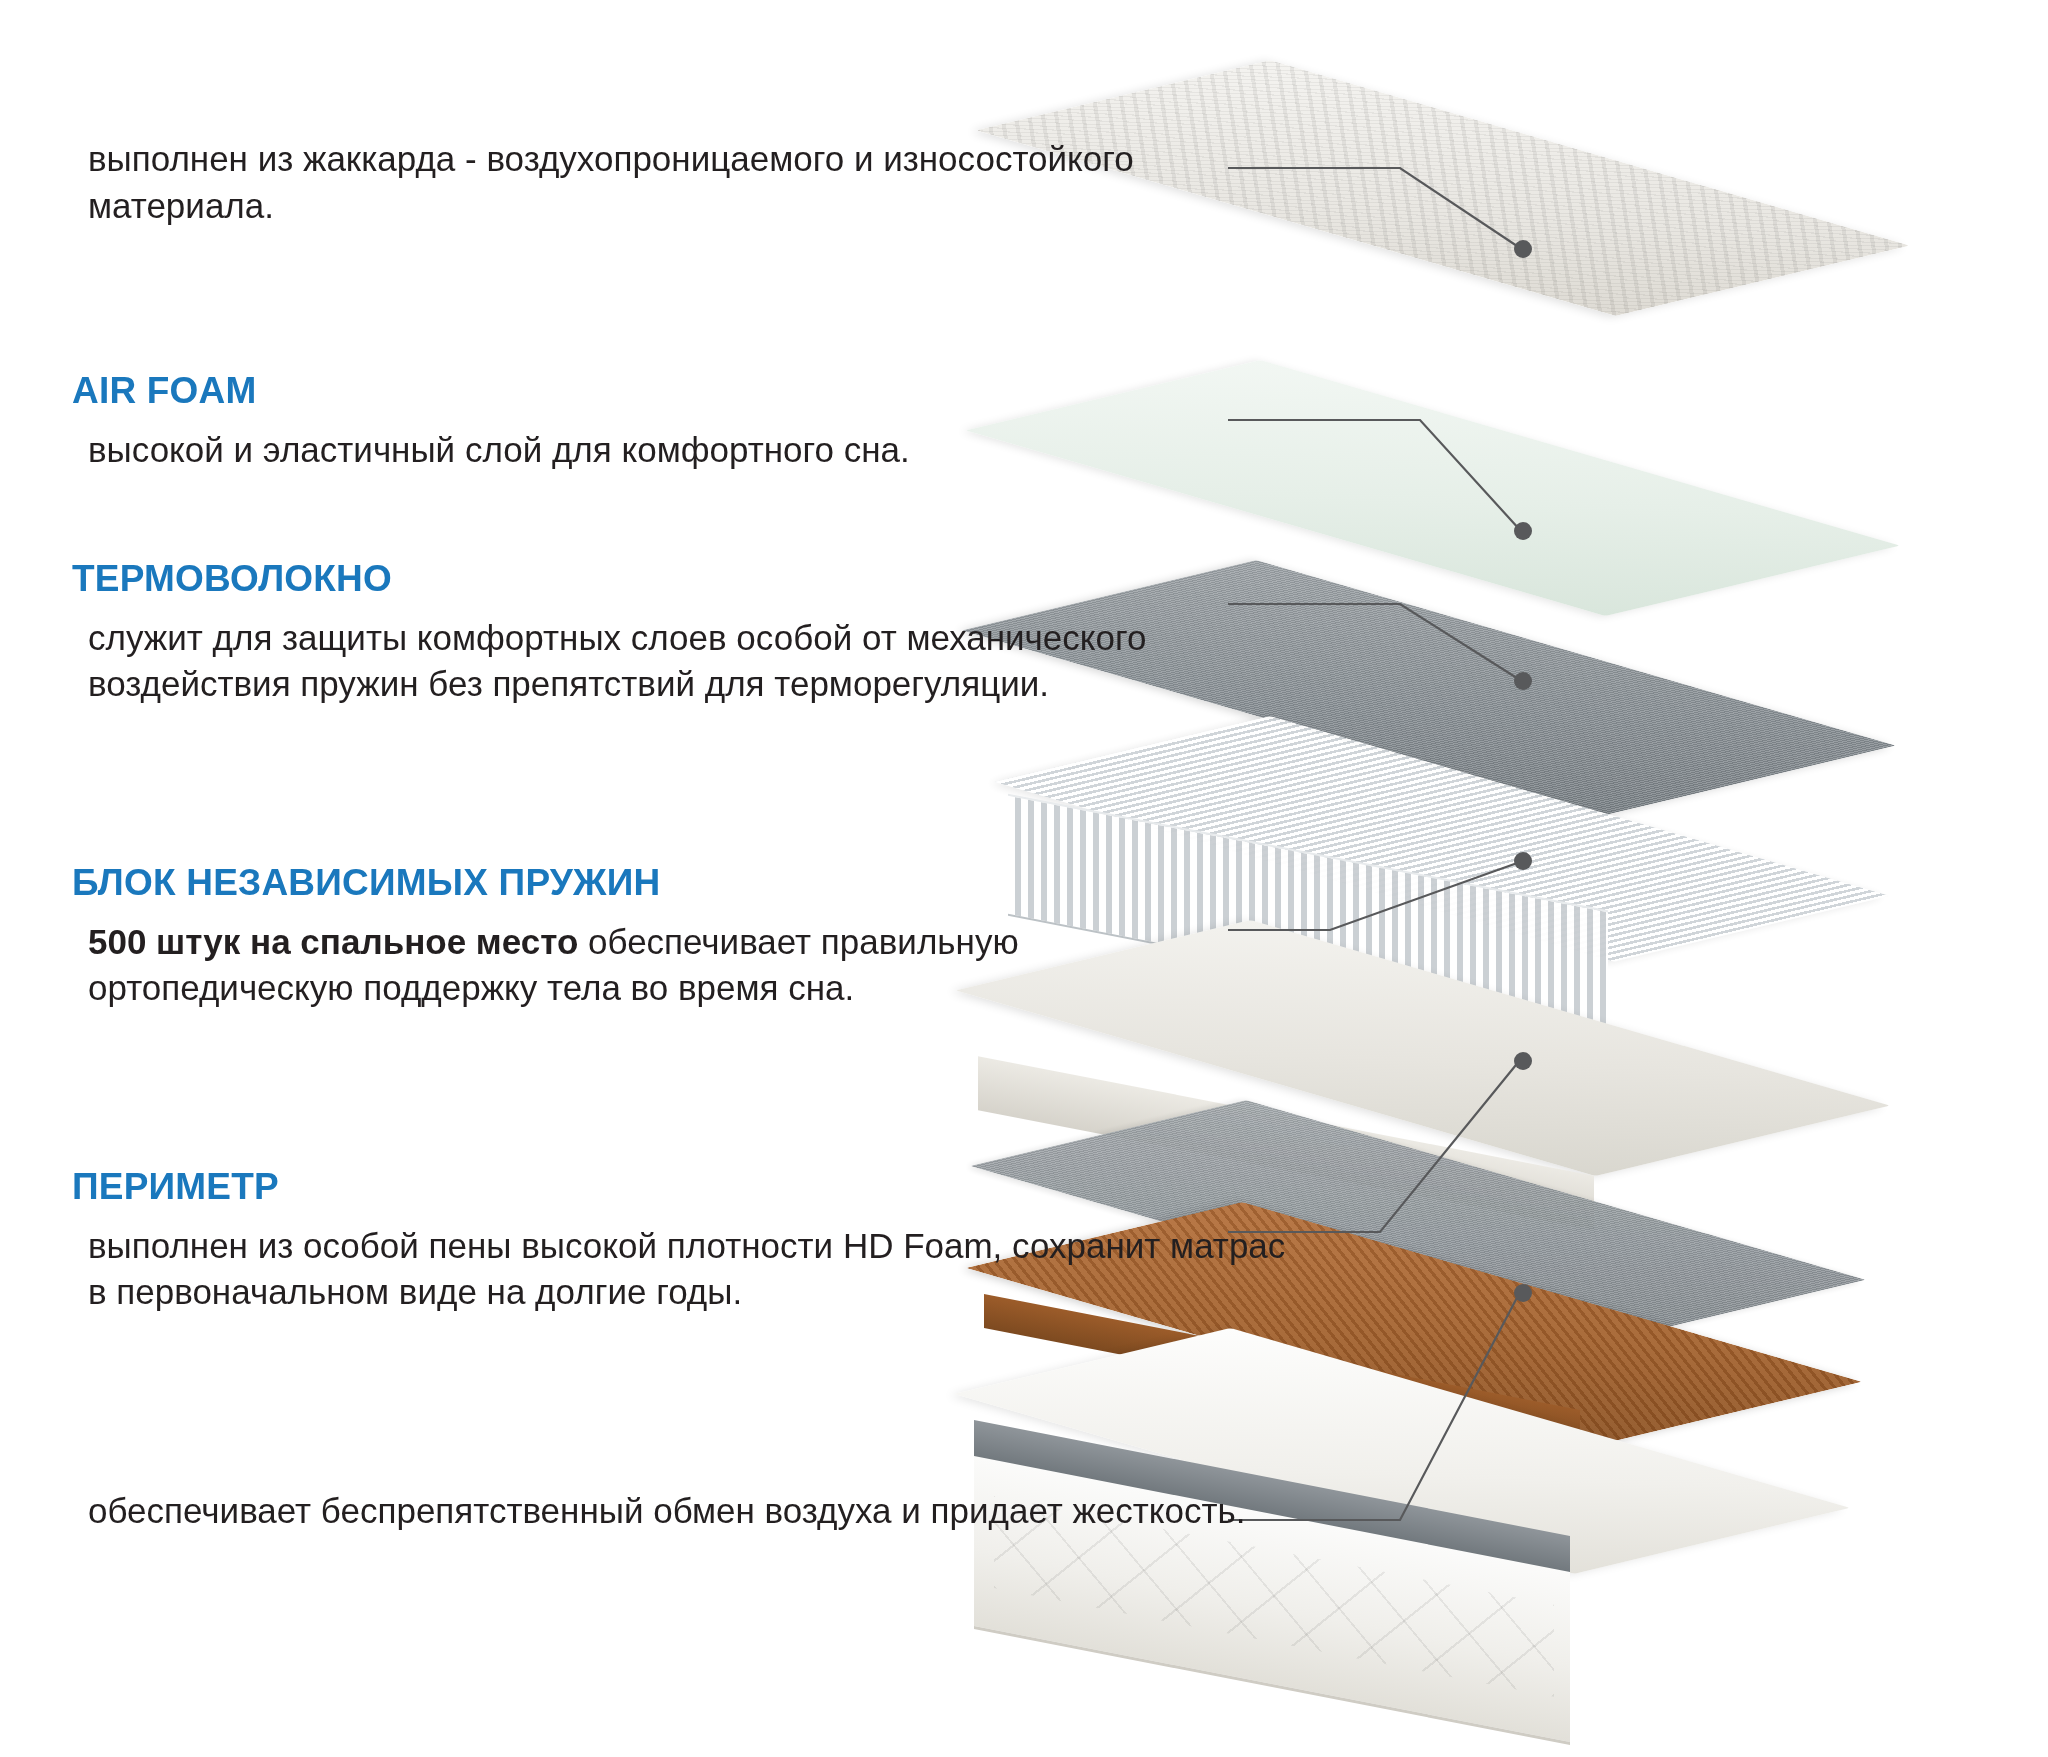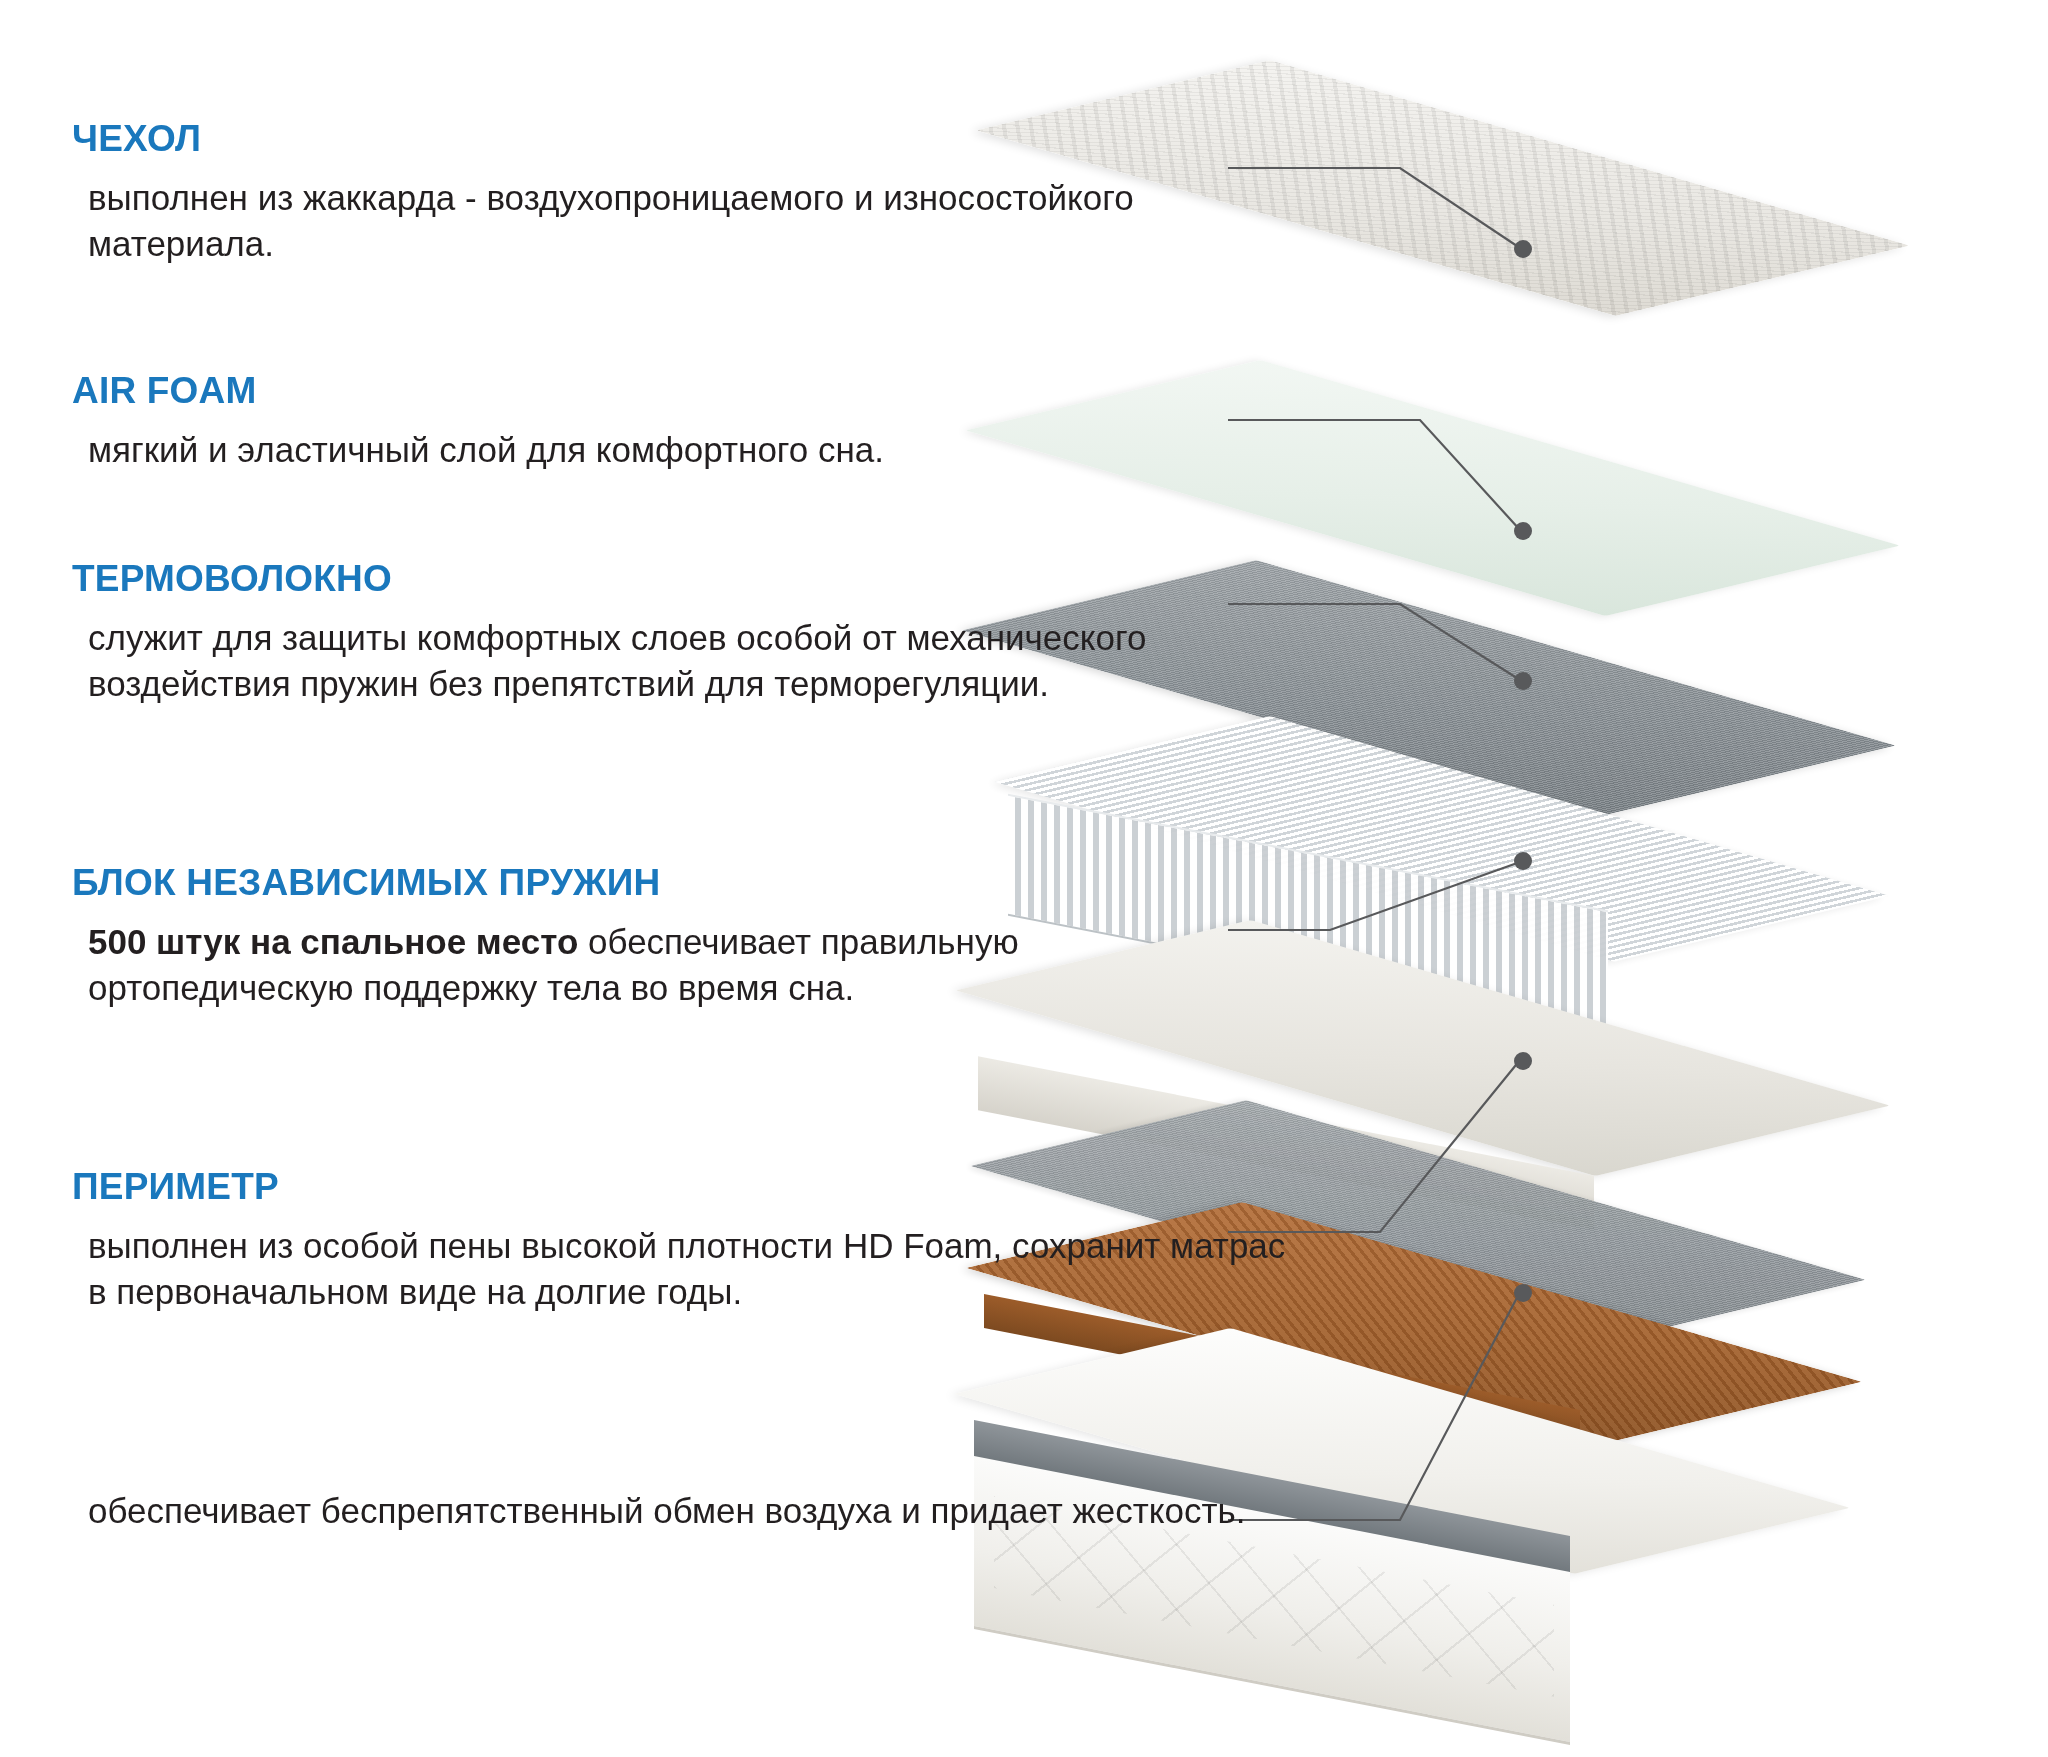--- a/index.html
+++ b/index.html
@@ -234,27 +234,26 @@
       <circle cx="1523" cy="681" r="9"></circle>
       <circle cx="1523" cy="861" r="9"></circle>
       <circle cx="1523" cy="1061" r="9"></circle>
       <circle cx="1523" cy="1293" r="9"></circle>
     </g>
   </svg>
 
   <div class="callouts">
 
     <div class="callout c-cover">
-      <h2>ЧЕХОЛ</h2>
       <p>выполнен из жаккарда - воздухопроницаемого и износостойкого материала.</p>
     </div>
 
     <div class="callout c-airfoam">
       <h2>AIR FOAM</h2>
-      <p>мягкий и эластичный слой для комфортного сна.</p>
+      <p>высокой и эластичный слой для комфортного сна.</p>
     </div>
 
     <div class="callout c-thermo">
       <h2>ТЕРМОВОЛОКНО</h2>
       <p>служит для защиты комфортных слоев особой от механического воздействия пружин без препятствий для терморегуляции.</p>
     </div>
 
     <div class="callout c-springs">
       <h2>БЛОК НЕЗАВИСИМЫХ ПРУЖИН</h2>
       <p><b>500 штук на спальное место</b><span> обеспечивает правильную ортопедическую поддержку тела во время сна.</span></p>

